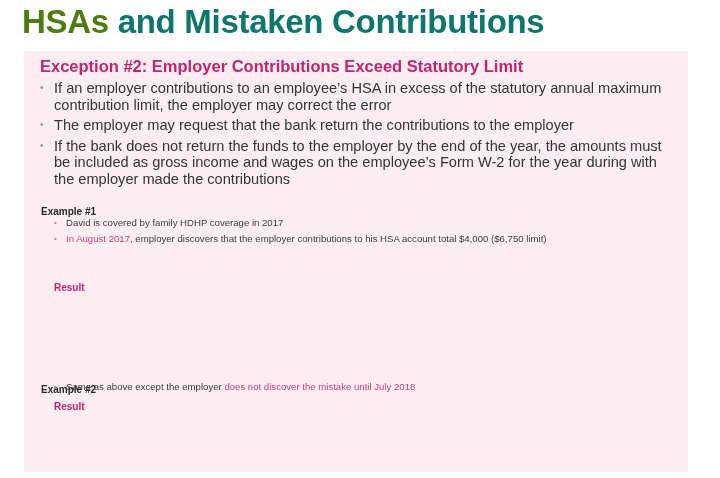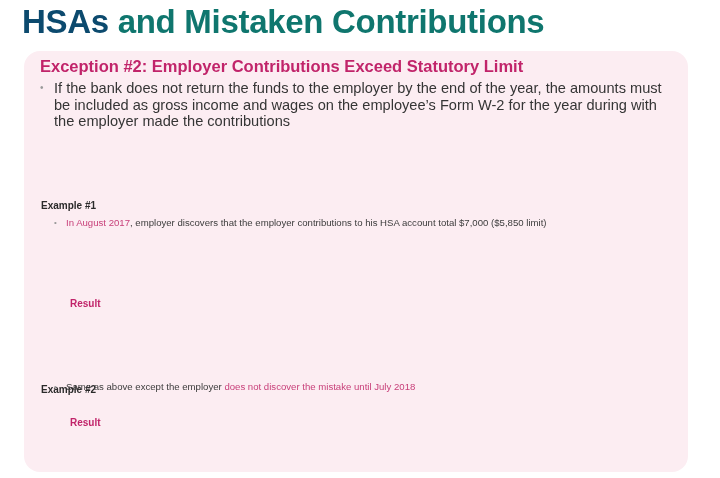--- a/index.html
+++ b/index.html
@@ -4,69 +4,71 @@
 <style>
   html, body { margin:0; padding:0; }
   body {
     width:720px; height:478px; background:#ffffff; position:relative; overflow:hidden;
     font-family:"Liberation Sans", sans-serif; color:#3a3a3a;
   }
   .title {
     position:absolute; left:22px; top:2px; margin:0;
     font-size:33px; font-weight:bold; letter-spacing:-0.3px; line-height:40px; white-space:nowrap;
   }
-  .title .t-black { color:#0c4a6e; }
+  .title .t-black { color:#4d7c0f; }
   .title .t-pink { color:#0f766e; }
   .panel {
     position:absolute; left:24px; top:51px; width:664px; height:421px;
     background:#fcedf2;
-    border-radius:16px;
   }
   .subtitle {
     position:absolute; left:16px; top:6px; margin:0;
     font-size:16.5px; font-weight:bold; color:#c1246a; white-space:nowrap;
   }
   ul { list-style:none; margin:0; padding:0; }
   .main-list { position:absolute; left:14px; top:29px; width:640px; }
   .main-list li {
     position:relative; padding-left:16px; font-size:14.6px; line-height:16.5px;
     color:#353535; margin-bottom:4px;
   }
   .main-list li::before, .small-list li::before {
     content:"•"; position:absolute; left:2px; top:0; color:#9a9a9a; font-size:10px;
   }
   .section-head {
     position:absolute; left:17px; margin:0; font-size:10px; font-weight:bold; color:#2a2a2a;
   }
   .result-head {
-    position:absolute; left:30px; margin:16px; font-size:10px; font-weight:bold; color:#c1246a;
+    position:absolute; left:30px; margin:0; font-size:10px; font-weight:bold; color:#c1246a;
   }
   .small-list { position:absolute; left:28px; width:620px; }
   .small-list li {
     position:relative; padding-left:14px; font-size:9.6px; line-height:12px;
     color:#3c3c3c; margin-bottom:4px;
   }
   .small-list li::before { font-size:8px; }
   .hl { color:#c8407a; }
 </style>
 </head>
 <body>
 
 <h1 class="title"><span class="t-black">HSAs</span><span class="t-pink"> and Mistaken Contributions</span></h1>
 
 <div class="panel">
   <h2 class="subtitle">Exception #2: Employer Contributions Exceed Statutory Limit</h2>
 
   <ul class="main-list">
+    <li>If an employer contributions to an employee’s HSA in excess of the statutory annual maximum contribution limit, the employer may correct the error</li>
+    <li>The employer may request that the bank return the contributions to the employer</li>
     <li>If the bank does not return the funds to the employer by the end of the year, the amounts must be included as gross income and wages on the employee’s Form W-2 for the year during with the employer made the contributions</li>
   </ul>
 
-  <h3 class="section-head" style="top:149px;">Example #1</h3>
+  <h3 class="section-head" style="top:155px;">Example #1</h3>
   <ul class="small-list" style="top:166px;">
-    <li><span class="hl">In August 2017</span><span>, employer discovers that the employer contributions to his HSA account total $7,000 ($5,850 limit)</span></li>
+    <li><span>David is covered by family HDHP coverage in 2017</span></li>
+    <li><span class="hl">In August 2017</span><span>, employer discovers that the employer contributions to his HSA account total $4,000 ($6,750 limit)</span></li>
   </ul>
 
   <h3 class="result-head" style="top:231px;">Result</h3>
   <ul class="small-list" style="top:247px;">
   </ul>
 
   <h3 class="section-head" style="top:313px;margin-top:20px;">Example #2</h3>
   <ul class="small-list" style="top:330px;">
     <li><span>Same as above except the employer </span><span class="hl">does not discover the mistake until July 2018</span></li>
   </ul>

